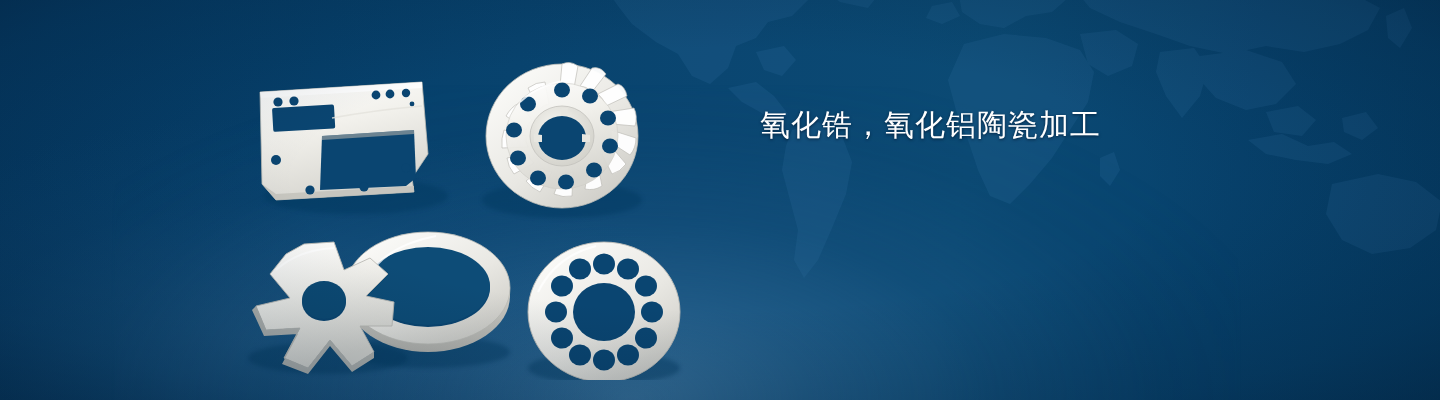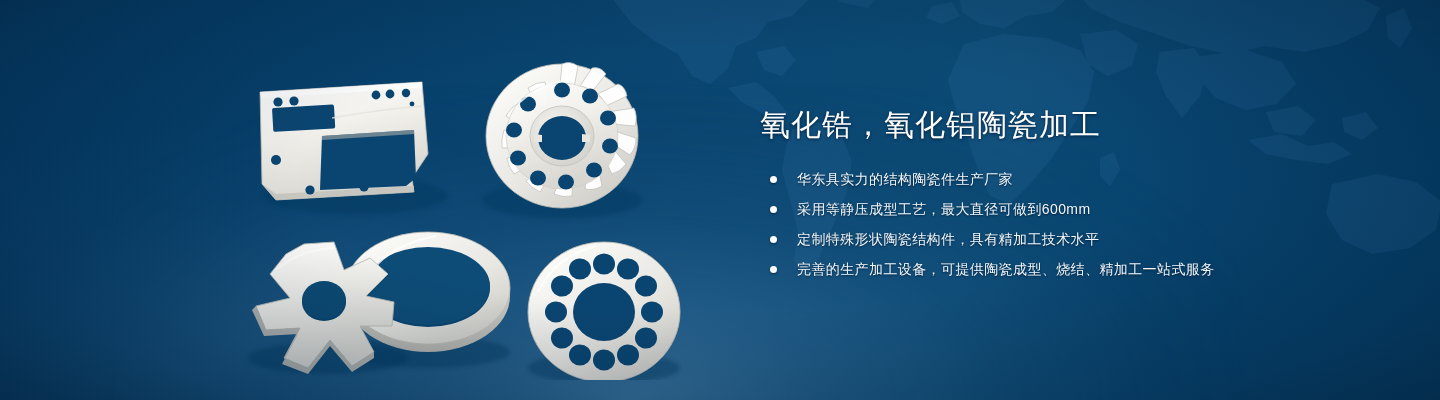--- a/index.html
+++ b/index.html
@@ -320,33 +320,15 @@
         </g>
         <path d="M16 52 Q34 16 74 6" stroke="#ffffff" stroke-width="2.2" fill="none" opacity=".75"></path>
       </g>
     </svg>
   </div>
 
   <div class="bg-vignette"></div>
 
   <div class="copy">
     <h1 class="title">氧化锆，氧化铝陶瓷加工</h1>
-    <ul class="bullets">
-      <li>
-        <span class="dot"></span>
-        <span>华东具实力的结构陶瓷件生产厂家</span>
-      </li>
-      <li>
-        <span class="dot"></span>
-        <span>采用等静压成型工艺，最大直径可做到600mm</span>
-      </li>
-      <li>
-        <span class="dot"></span>
-        <span>定制特殊形状陶瓷结构件，具有精加工技术水平</span>
-      </li>
-      <li>
-        <span class="dot"></span>
-        <span>完善的生产加工设备，可提供陶瓷成型、烧结、精加工一站式服务</span>
-      </li>
-    </ul>
   </div>
 
 </div>
 
 </body></html>

